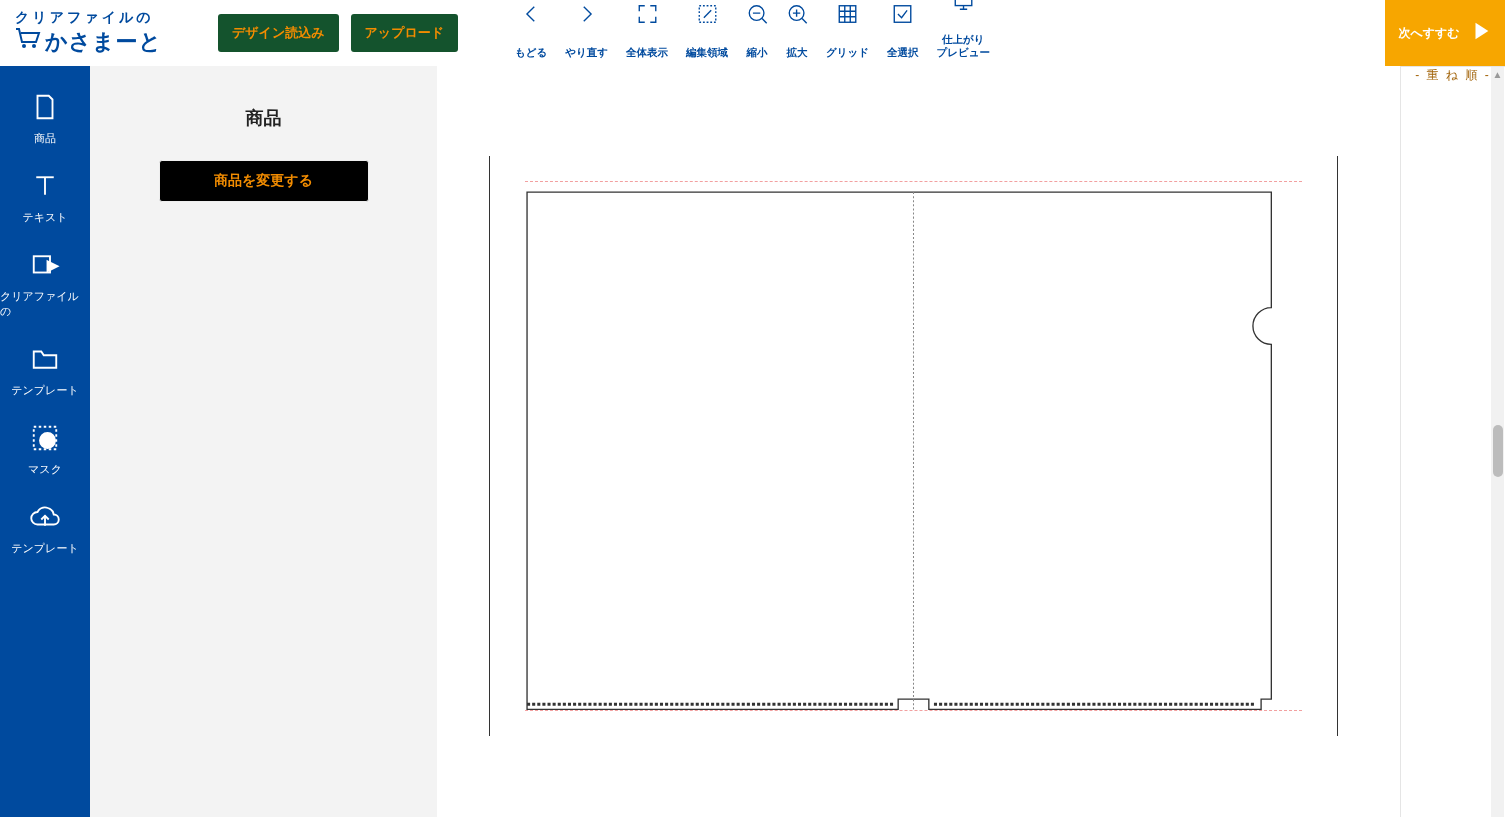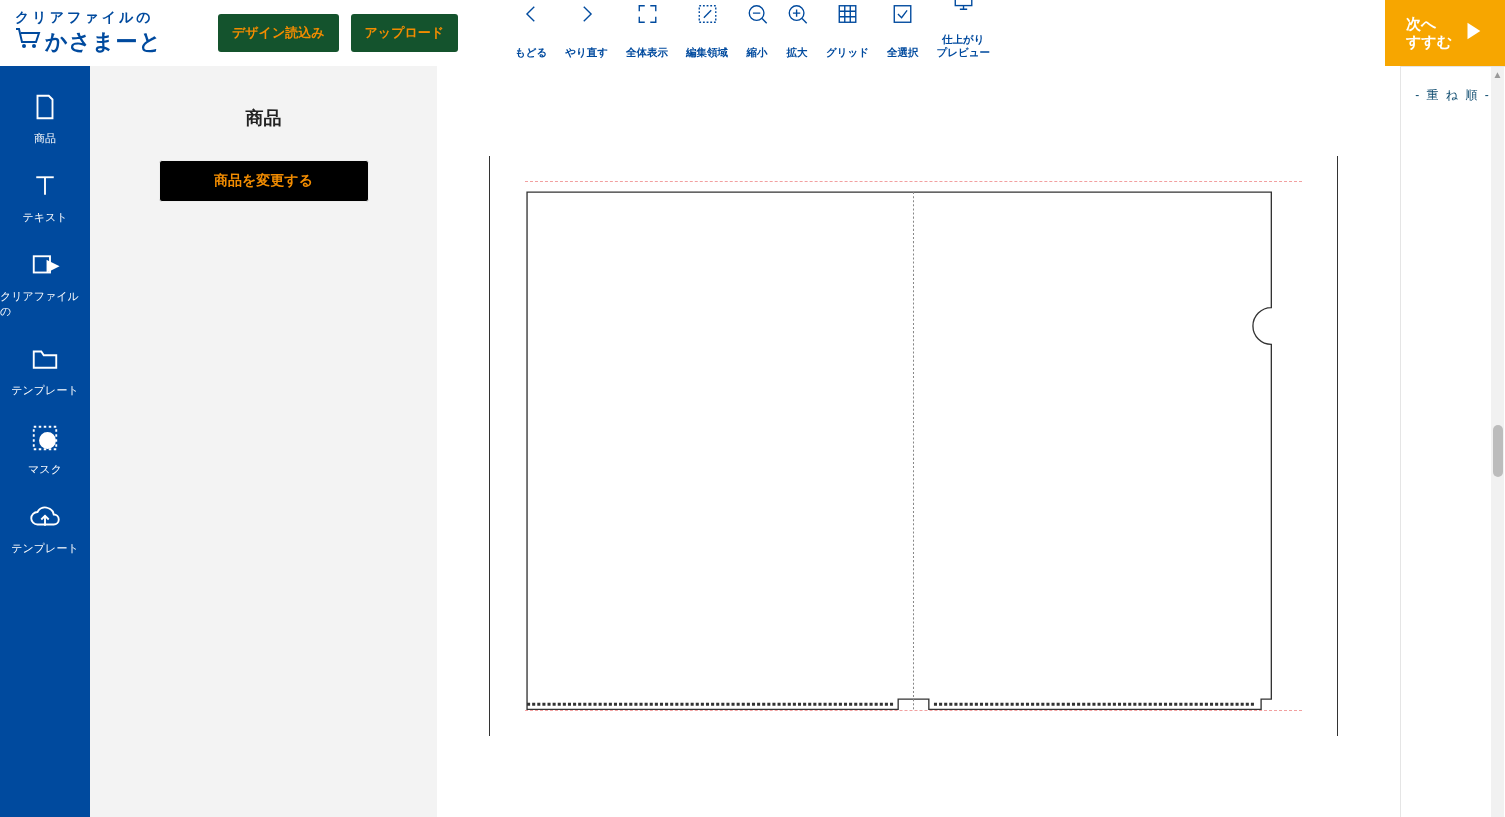--- a/index.html
+++ b/index.html
@@ -89,21 +89,21 @@
     height: 66px;
     width: 120px;
     background: #f7a600;
     color: #fff;
     display: flex;
     align-items: center;
     justify-content: center;
     gap: 10px;
     cursor: pointer;
   }
-  .next-btn .nb-text { display:flex; flex-direction:column; line-height:1.2; font-size:15px; font-weight:bold; text-align:left;}
+  .next-btn .nb-text { display:flex; flex-direction:row; line-height:1.2; font-size:12px; font-weight:bold; text-align:left;}
   .next-btn .nb-arrow svg { width:22px;height:22px; fill:#fff;}
 
   
   .main {
     position: absolute;
     top: 66px;
     left: 0;
     right: 0;
     bottom: 0;
     display: flex;
@@ -196,24 +196,23 @@
     width: 105px;
     background:#fff;
     border-left:1px solid #e5e5e5;
     border-top:1px solid #e5e5e5;
     display:flex;
     flex-direction:column;
     align-items:center;
     position:relative;
   }
   .layer-panel .lp-title {
-    color:#0c4a6e;
+    color:#a16207;
     font-size:12px;
     letter-spacing:2px;
-    margin-top:20px;
   }
   .layer-panel .lp-scroll-track {
     position:absolute;
     right:1px;
     top:0;
     bottom:0;
     width:13px;
     background:#f1f1f1;
   }
   .layer-panel .lp-scroll-thumb {

